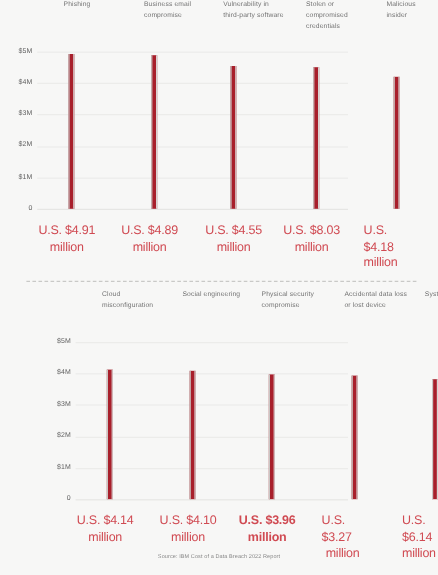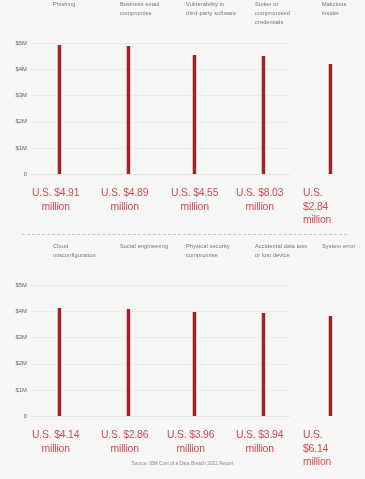--- a/index.html
+++ b/index.html
@@ -101,27 +101,27 @@
         <div class="bar" style="left: 125.5px; height: 128.118px; bottom: 8px; background: rgb(168, 31, 43);"></div>
         <div class="bar" style="left: 191.5px; height: 119.21px; bottom: 8px; background: rgb(168, 31, 43);"></div>
         <div class="bar" style="left: 260.5px; height: 117.9px; bottom: 8px; background: rgb(168, 31, 43);"></div>
         <div class="bar" style="left: 327.5px; height: 109.516px; bottom: 8px; background: rgb(168, 31, 43);"></div>
       </div>
     <div class="val-row" id="vals-top">
         <div class="val" style="left: 32px; color: rgb(208, 74, 82);"><span>U.S. $4.91</span><span class="l2" style="text-align: center; width: 100%;">million</span></div>
         <div class="val" style="left: 101px; color: rgb(208, 74, 82);"><span>U.S. $4.89</span><span class="l2" style="text-align: center; width: 100%;">million</span></div>
         <div class="val" style="left: 171px; color: rgb(208, 74, 82);"><span>U.S. $4.55</span><span class="l2" style="text-align: center; width: 100%;">million</span></div>
         <div class="val" style="left: 236px; color: rgb(208, 74, 82);"><span>U.S. $8.03</span><span class="l2" style="text-align: center; width: 100%;">million</span></div>
-        <div class="val" style="left: 303px; color: rgb(208, 74, 82);"><span>U.S. $2.84</span><span class="l2" style="text-align: center; width: 100%;">million</span></div>
+        <div class="val" style="left: 303px; color: rgb(208, 74, 82);"><span>U.S. $4.18</span><span class="l2" style="text-align: center; width: 100%;">million</span></div>
       </div>
   </section>
 
   <div class="divider" style="top:234px;"></div>
 
-  <section class="panel panel-bottom" style="margin-top:14px;">
+  <section class="panel panel-bottom" style="margin-top:14px;padding-left:32px;">
     <div class="cat-row" id="cats-bottom">
         <div class="cat" style="left: 53px; width: 54px;">Cloud misconfiguration</div>
         <div class="cat" style="left: 120px; width: 50px;">Social engineering</div>
         <div class="cat" style="left: 186px; width: 58px;">Physical security compromise</div>
         <div class="cat" style="left: 255px; width: 58px;">Accidental data loss or lost device</div>
         <div class="cat" style="left: 322px; width: 40px;">System error</div>
       </div>
     <div class="plot" id="plot-bottom">
         <div class="gridline" style="top: 9px;"></div>
         <div class="ytick" style="top: 5.8px;">$5M</div>
@@ -136,22 +136,22 @@
         <div class="gridline baseline" style="top: 140px;"></div>
         <div class="ytick" style="top: 136.8px;">0</div>
         <div class="bar" style="left: 56.5px; height: 108.468px; bottom: 8px; background: rgb(168, 31, 43);"></div>
         <div class="bar" style="left: 125.5px; height: 107.42px; bottom: 8px; background: rgb(168, 31, 43);"></div>
         <div class="bar" style="left: 191.5px; height: 103.752px; bottom: 8px; background: rgb(168, 31, 43);"></div>
         <div class="bar" style="left: 260.5px; height: 103.228px; bottom: 8px; background: rgb(168, 31, 43);"></div>
         <div class="bar" style="left: 327.5px; height: 100.084px; bottom: 8px; background: rgb(168, 31, 43);"></div>
       </div>
     <div class="val-row" id="vals-bottom">
         <div class="val" style="left: 32px; color: rgb(208, 74, 82);"><span>U.S. $4.14</span><span class="l2" style="text-align: center; width: 100%;">million</span></div>
-        <div class="val" style="left: 101px; color: rgb(208, 74, 82);"><span>U.S. $2.86</span><span class="l2" style="text-align: center; width: 100%;">million</span></div>
-        <div class="val" style="left: 167px; color: rgb(208, 74, 82);"><span>U.S. $3.96</span><span class="l2" style="text-align: center; width: 100%;">million</span></div>
-        <div class="val" style="left: 236px; color: rgb(208, 74, 82);"><span>U.S. $3.94</span><span class="l2" style="text-align: center; width: 100%;">million</span></div>
+        <div class="val" style="left: 101px; color: rgb(208, 74, 82);"><span>U.S. $4.10</span><span class="l2" style="text-align: center; width: 100%;">million</span></div>
+        <div class="val" style="left: 167px; color: rgb(208, 74, 82); font-weight: bold;"><span>U.S. $3.96</span><span class="l2" style="text-align: center; width: 100%;">million</span></div>
+        <div class="val" style="left: 236px; color: rgb(208, 74, 82);"><span>U.S. $3.27</span><span class="l2" style="text-align: center; width: 100%;">million</span></div>
         <div class="val" style="left: 303px; color: rgb(208, 74, 82);"><span>U.S. $6.14</span><span class="l2" style="text-align: center; width: 100%;">million</span></div>
       </div>
   </section>
 
   <div class="source" style="top:461px;">Source: IBM Cost of a Data Breach 2022 Report</div>
 
 </div>
 
 </body></html>

